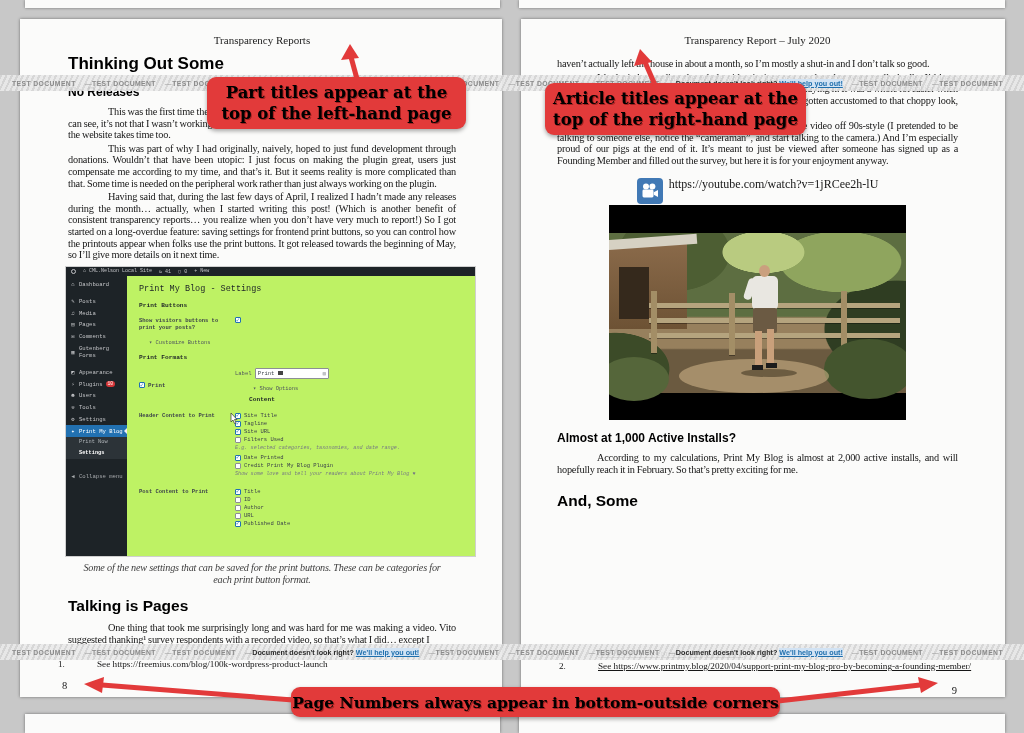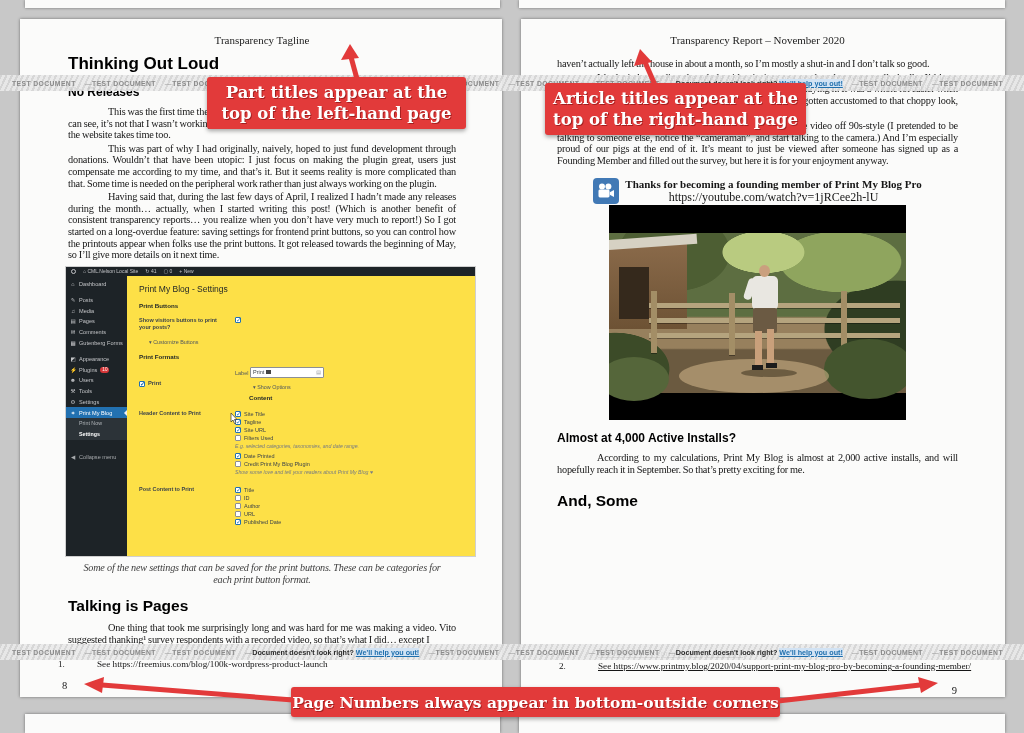--- a/index.html
+++ b/index.html
@@ -23,22 +23,22 @@
   p.doc.cont{text-indent:0;margin-top:12px;}
   p.doc.tight{margin-top:2px;}
   .caption{margin:6px auto 0;font-style:italic;font-size:10.2px;line-height:11.8px;
            text-align:center;color:#3d3d3d;padding:0 8px;letter-spacing:-0.2px;}
   .footnotes{position:absolute;left:38px;right:30px;font-size:9.2px;z-index:2;}
   .fn-row{display:flex;line-height:13px;}
   .fn-num{width:39px;flex:0 0 39px;}
   .fn-link{text-decoration:underline;}
   .page-num{position:absolute;font-size:10.5px;z-index:2;}
   
-  .wp{position:relative;width:409px;height:289px;margin:6px 0 0 -2px;background:#fde047;
-      font-family:Liberation Sans, sans-serif;box-shadow:0 0 0 1px #cfcfcf;overflow:hidden;}
+  .wp{position:relative;width:409px;height:289px;margin:6px 0 0 -2px;background:#bef264;
+      font-family:Liberation Mono, monospace;box-shadow:0 0 0 1px #cfcfcf;overflow:hidden;}
   .wp-bar{height:9px;background:#1d2327;color:#c3c4c7;display:flex;align-items:center;
           gap:7px;padding:0 5px;font-size:5px;white-space:nowrap;}
   .wp-logo{display:inline-block;width:5px;height:5px;border:1px solid #c3c4c7;border-radius:50%;}
   .wp-side{position:absolute;left:0;top:9px;bottom:0;width:61px;background:#1d2327;
            color:#c3c4c7;padding-top:3px;font-size:5.6px;}
   .wp-item{position:relative;display:flex;align-items:center;gap:3px;padding:2.4px 4px;}
   .wp-item .wp-ico{width:6px;text-align:center;flex:0 0 6px;font-size:5.5px;}
   .wp-item.gap{margin-top:5px;}
   .wp-item.active{background:#2271b1;color:#fff;}
   .wp-item.active::after{content:"";position:absolute;right:0;top:3px;
@@ -103,42 +103,42 @@
   .ribbon{position:absolute;left:0;width:1024px;height:16px;z-index:5;
      background:repeating-linear-gradient(115deg,rgba(110,110,110,.16) 0 2px,rgba(255,255,255,0) 2px 5px),rgba(234,234,234,.93);
      display:flex;align-items:center;justify-content:space-between;padding:0 12px;
      font-family:"Liberation Sans",sans-serif;white-space:nowrap;}
   .ribbon .td{font-size:6.8px;font-weight:bold;color:#8a8a8a;letter-spacing:.4px;text-transform:uppercase;}
   .ribbon .td::after,.ribbon .help::after{content:"—";color:#9a9a9a;font-weight:normal;margin-left:9px;}
   .ribbon .td:last-child::after{content:"";}
   .ribbon .help{font-size:7.2px;color:#2b2b2b;font-weight:bold;}
   .help-link{color:#1f6fad;background:#d2e3f4;text-decoration:underline;font-weight:bold;}
   
-  .callout{position:absolute;background:#e23a3a;color:#ffffff;z-index:6;border-radius:3px;
+  .callout{position:absolute;background:#e23a3a;color:#000000;z-index:6;border-radius:9px;
      font-family:"DejaVu Serif",serif;font-weight:bold;text-align:center;
      display:flex;align-items:center;justify-content:center;
      box-shadow:0 2px 4px rgba(0,0,0,.35);text-shadow:1px 1px 0 rgba(120,15,15,.6);}
   #co-part{left:207px;top:77px;width:259px;height:52px;font-size:16.5px;line-height:21px;padding:2px 8px;}
   #co-article{left:545px;top:83px;width:261px;height:52px;font-size:16.5px;line-height:21px;padding:2px 8px;}
   #co-pagenum{left:291px;top:687px;width:489px;height:30px;font-size:15.5px;white-space:nowrap;}
   #arrows{position:absolute;left:0;top:0;z-index:7;pointer-events:none;}
 </style>
 </head>
 <body>
 
 <div id="stage">
 
   <div class="strip" style="left:25px;top:0;width:475px;height:8px;"></div>
   <div class="strip" style="left:519px;top:0;width:486px;height:8px;"></div>
   <div class="strip" style="left:25px;top:714px;width:475px;height:19px;"></div>
   <div class="strip" style="left:519px;top:714px;width:486px;height:19px;"></div>
 
   <div class="page" id="page-left">
-    <div class="running-head">Transparency Tagline</div>
-    <h1 class="doc">Thinking Out Loud</h1>
+    <div class="running-head">Transparency Reports</div>
+    <h1 class="doc">Thinking Out Some</h1>
     <h2 class="doc">No Releases</h2>
     <p class="doc">This was the first time there was no release for the plugin during the month. Partly, as you can see, it’s not that I wasn’t working on it, it’s just that the related work of promoting and setting up the website takes time too.</p>
     <p class="doc tight">This was part of why I had originally, naively, hoped to just fund development through donations. Wouldn’t that have been utopic: I just focus on making the plugin great, users just compensate me according to my time, and that’s it. But it seems reality is more complicated than that. Some time is needed on the peripheral work rather than just always working on the plugin.</p>
     <p class="doc tight">Having said that, during the last few days of April, I realized I hadn’t made any releases during the month… actually, when I started writing this post! (Which is another benefit of consistent transparency reports… you realize when you don’t have very much to report!) So I got started on a long-overdue feature: saving settings for frontend print buttons, so you can control how the printouts appear when folks use the print buttons. It got released towards the beginning of May, so I’ll give more details on it next time.</p>
 
     <div class="wp">
       <div class="wp-bar">
         <span class="wp-logo"></span>
         <span><span>⌂</span> <span>CML.Nelson Local Site</span></span>
         <span><span>↻</span> <span>41</span></span>
@@ -344,37 +344,36 @@
     <div class="footnotes" style="top:639px;">
       <div class="fn-row">
           <span class="fn-num">1.</span>
           <span>See https://freemius.com/blog/100k-wordpress-product-launch</span>
         </div>
     </div>
     <div class="page-num" style="left:42px;top:661px;">8</div>
   </div>
 
   <div class="page" id="page-right">
-    <div class="running-head">Transparency Report – November 2020</div>
+    <div class="running-head">Transparency Report – July 2020</div>
     <p class="doc cont">haven’t actually left the house in about a month, so I’m mostly a shut-in and I don’t talk so good.</p>
     <p class="doc tight">I had tried recording the whole video in just one go, but that went really badly. I’d keep forgetting exactly what I wanted to say next and have difficulty saying it. It was a whole lot easier when I instead just recorded it in 10 second bursts. Somehow we’ve gotten accustomed to that choppy look, and it’s so much easier to record.</p>
     <p class="doc tight">I was feeling a bit silly at the time too, so started the video off 90s-style (I pretended to be talking to someone else, notice the “cameraman”, and start talking to the camera.) And I’m especially proud of our pigs at the end of it. It’s meant to just be viewed after someone has signed up as a Founding Member and filled out the survey, but here it is for your enjoyment anyway.</p>
 
     <div class="embed">
       <div class="embed-head">
         <span class="cam">
           <svg width="18" height="16" viewBox="0 0 18 16">
             <circle cx="5" cy="3.4" r="3" fill="#fff"></circle>
               <circle cx="11.4" cy="3.4" r="3" fill="#fff"></circle>
             <rect x="1.5" y="6.5" width="11" height="8" rx="1.4" fill="#fff"></rect>
             <polygon points="12.8,9.2 17,7 17,14 12.8,11.8" fill="#fff"></polygon>
           </svg>
         </span>
         <span class="embed-txt">
-          <div class="t">Thanks for becoming a founding member of Print My Blog Pro</div>
           <div class="u">https://youtube.com/watch?v=1jRCee2h-lU</div>
         </span>
       </div>
       <div class="thumb">
         <div class="photo">
           <div class="shed"></div>
             <div class="shed-roof"></div>
             <div class="shed-door"></div>
           <div class="rail" style="top:70px;"></div>
           <div class="rail" style="top:85px;"></div>
@@ -393,22 +392,22 @@
             <div class="shorts"></div>
             <div class="leg" style="left:8px;"></div>
             <div class="leg" style="left:20px;top:64px;"></div>
             <div class="shoe" style="left:5px;"></div>
             <div class="shoe" style="left:19px;top:98px;"></div>
           </div>
         </div>
       </div>
     </div>
 
-    <h2 class="doc">Almost at 4,000 Active Installs?</h2>
-    <p class="doc">According to my calculations, Print My Blog is almost at 2,000 active installs, and will hopefully reach it in September. So that’s pretty exciting for me.</p>
+    <h2 class="doc">Almost at 1,000 Active Installs?</h2>
+    <p class="doc">According to my calculations, Print My Blog is almost at 2,000 active installs, and will hopefully reach it in February. So that’s pretty exciting for me.</p>
     <h1 class="doc mid" style="margin-top:16px;">And, Some</h1>
 
     <div class="footnotes" style="top:628px;">
       <div class="fn-row">
           <span class="fn-num">1.</span>
           <span class="fn-link">See https://www.printmy.blog/2020/04/</span>
         </div>
       <div class="fn-row">
           <span class="fn-num">2.</span>
           <span class="fn-link">See https://www.printmy.blog/2020/04/support-print-my-blog-pro-by-becoming-a-founding-member/</span>

